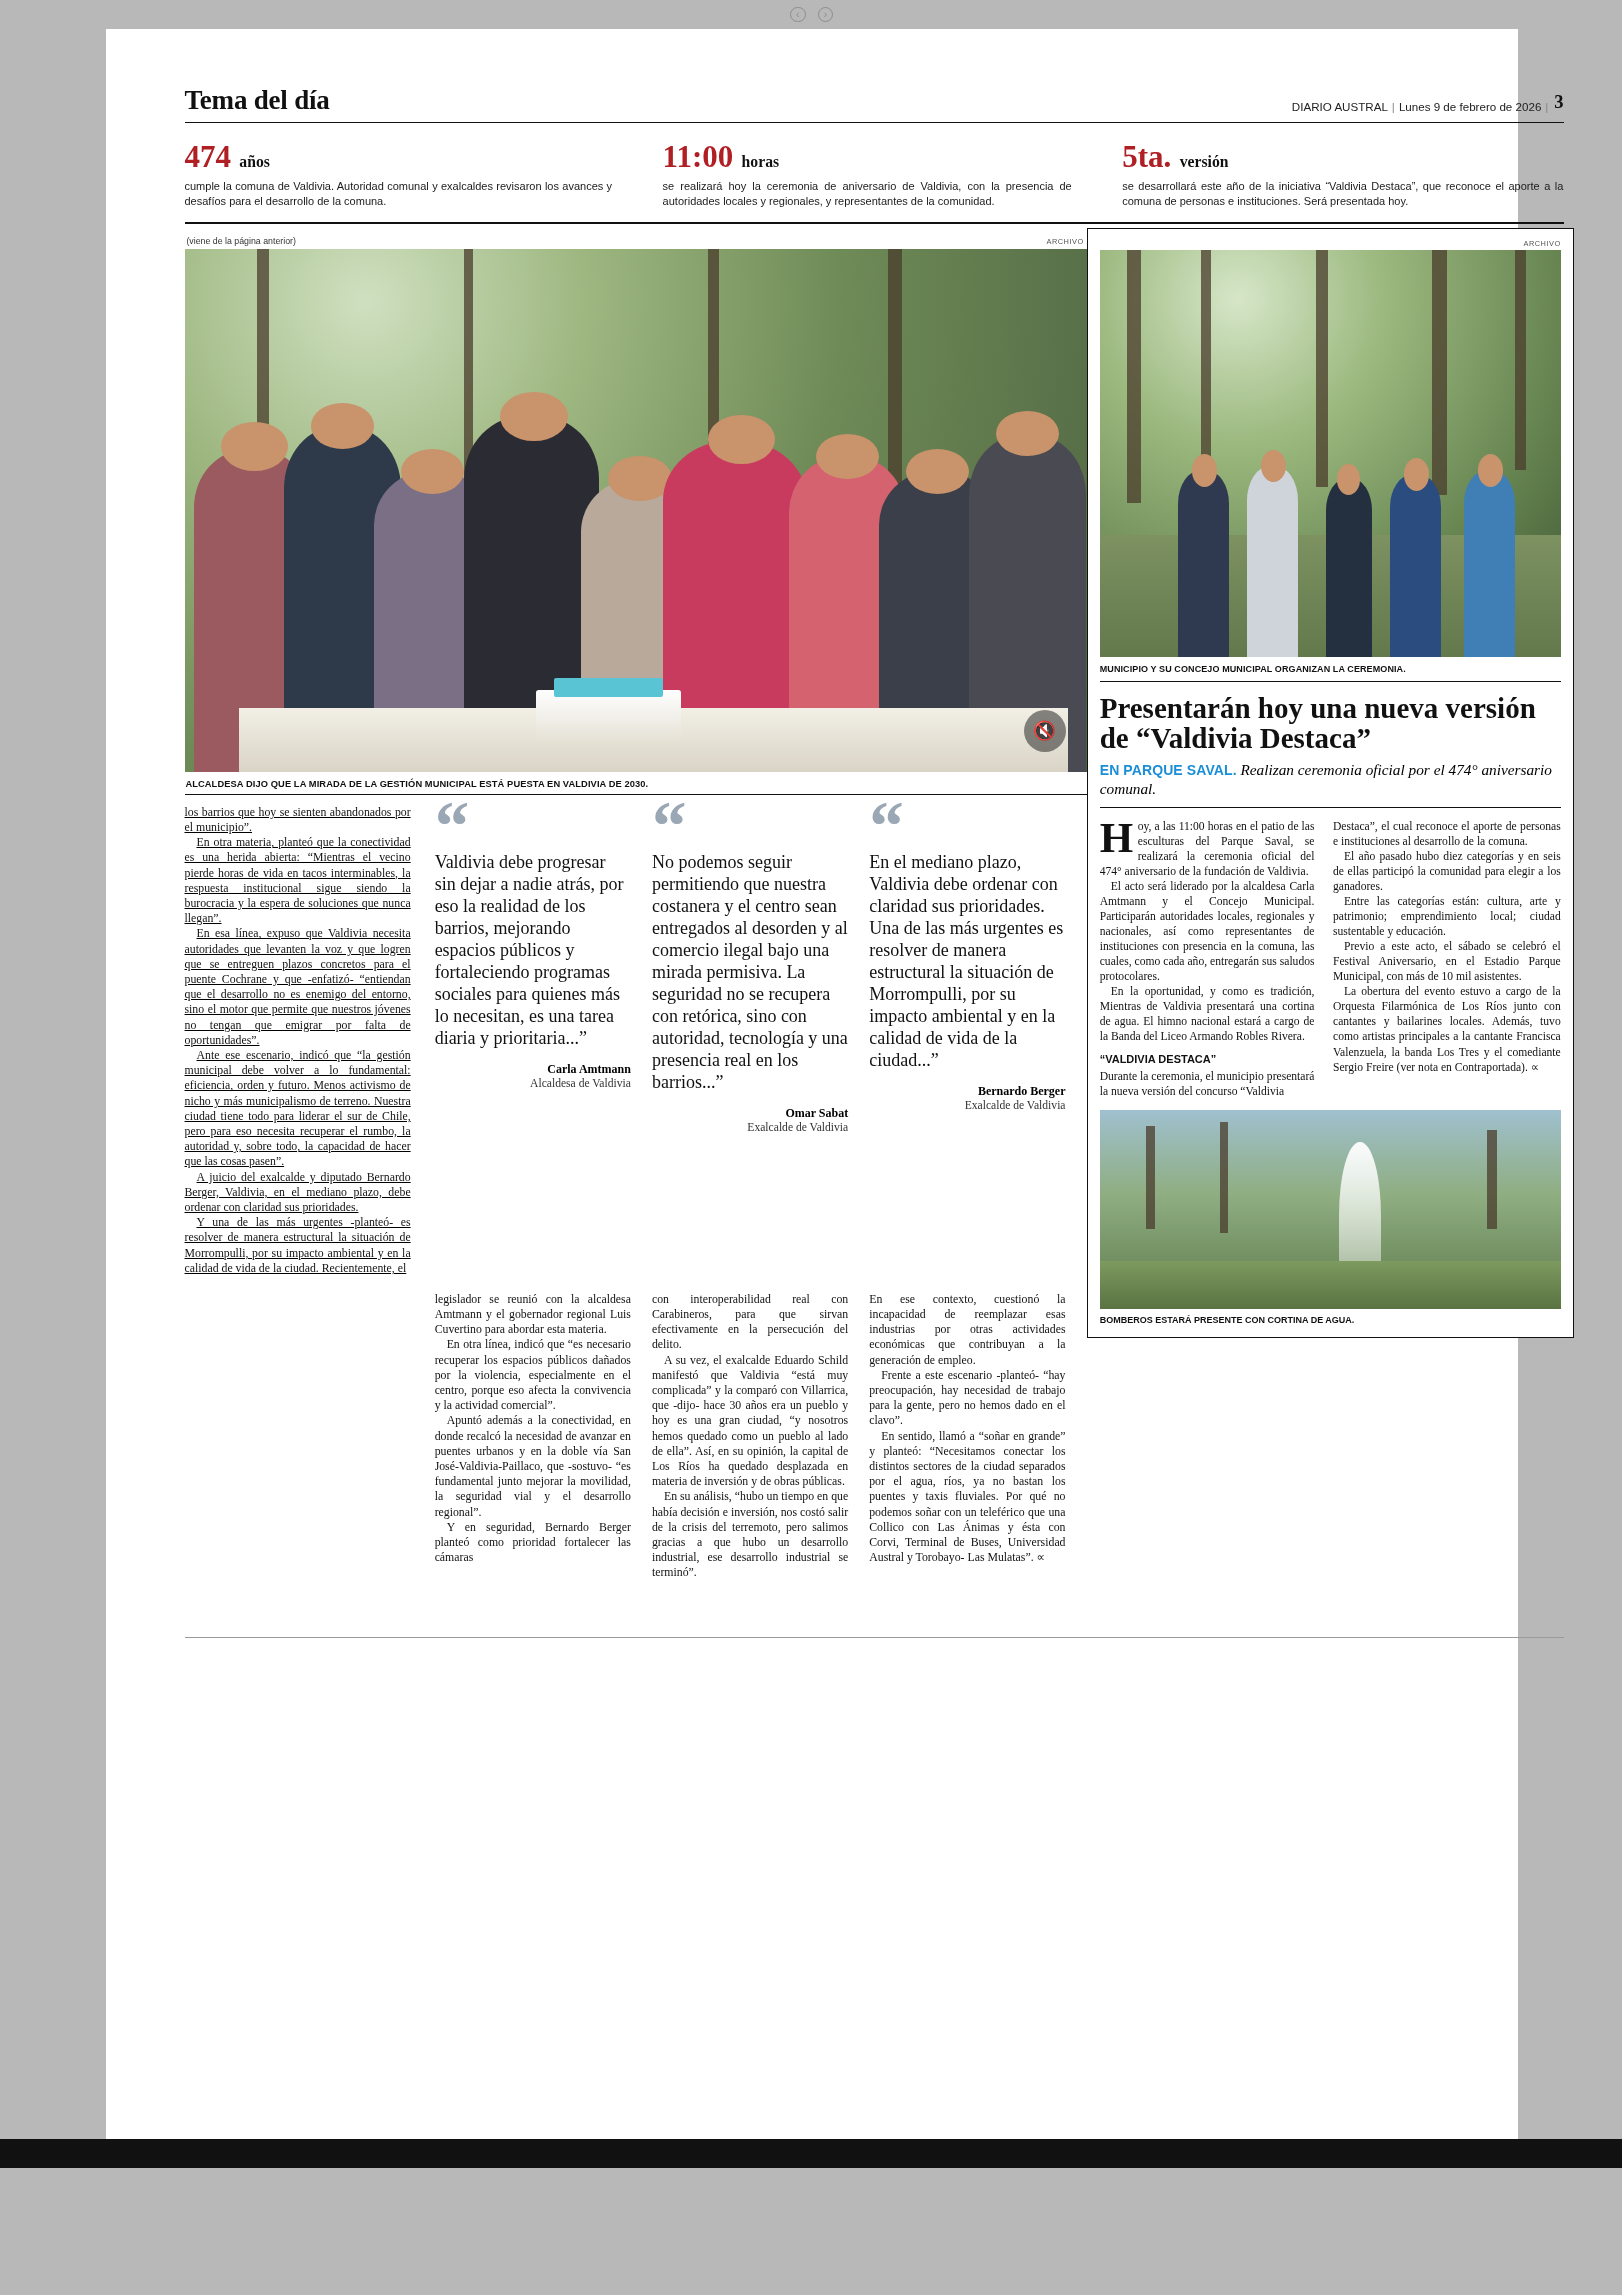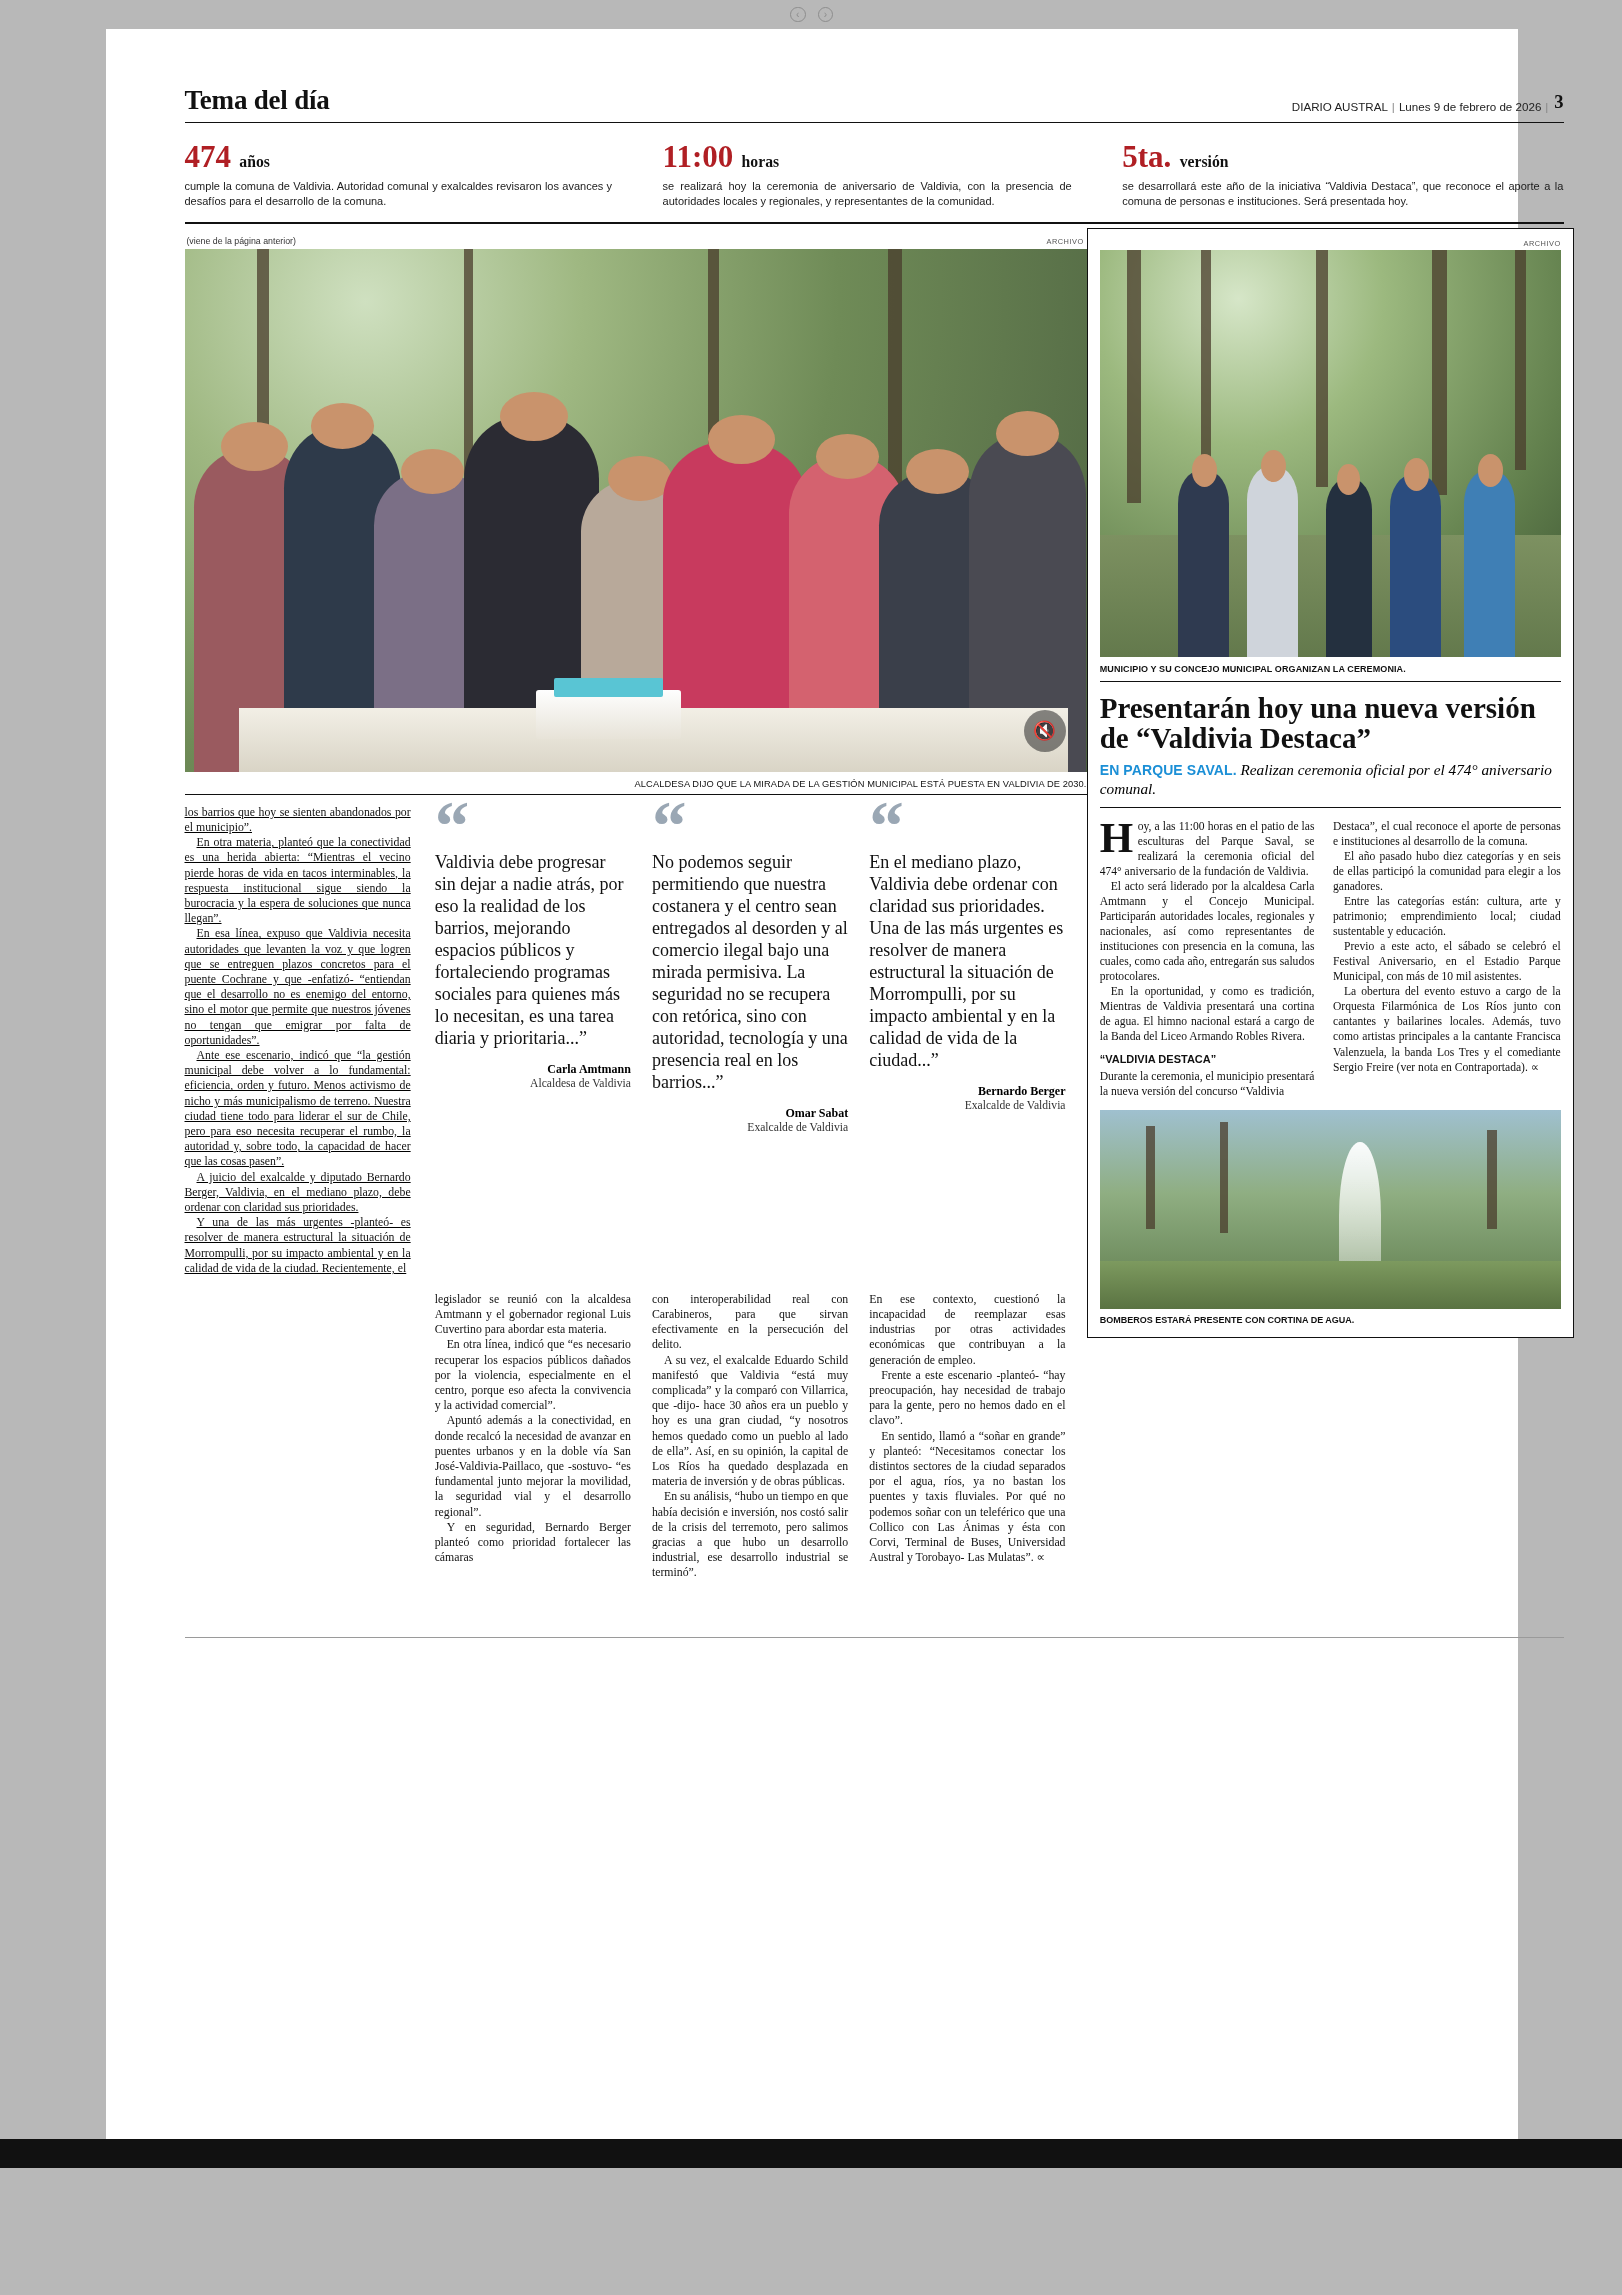--- a/index.html
+++ b/index.html
@@ -124,26 +124,25 @@
     position: relative; overflow: hidden;
     background: linear-gradient(180deg,#7a8f63 0%, #5d7348 40%, #4a5c3a 100%);
   }
   .archivo-tag {
     position: absolute; right: 2.8px; top: -12px;
     font-family: "Liberation Sans", sans-serif;
     font-size: 7.4px; color: #555; letter-spacing: 0.5px;
   }
   .photo-caption {
     font-family: "Liberation Sans", sans-serif;
-    font-size: 9.3px; font-weight: normal;
+    font-size: 9.3px; font-weight: bold;
     letter-spacing: 0.1px;
     color: #111;
     padding: 6.5px 0 4.6px 0.9px;
     border-bottom: 0.9px solid #111;
-    text-align: right;
   }
 
   
   .sky { position:absolute; inset:0; background:
       radial-gradient(circle at 20% 10%, #cfe0c0 0%, #9fb882 25%, #6f8b57 55%, #4c6140 100%); }
   .trees { position:absolute; inset:0; }
   .trunk { position:absolute; background:#4a3c2c; opacity:.75; }
   .crowd { position:absolute; left:0; right:0; bottom:0; height:72%; }
   .person { position:absolute; bottom:0; border-radius:46% 46% 0 0 / 18% 18% 0 0; }
   .head { position:absolute; border-radius:50%; background:#c9936c; }

